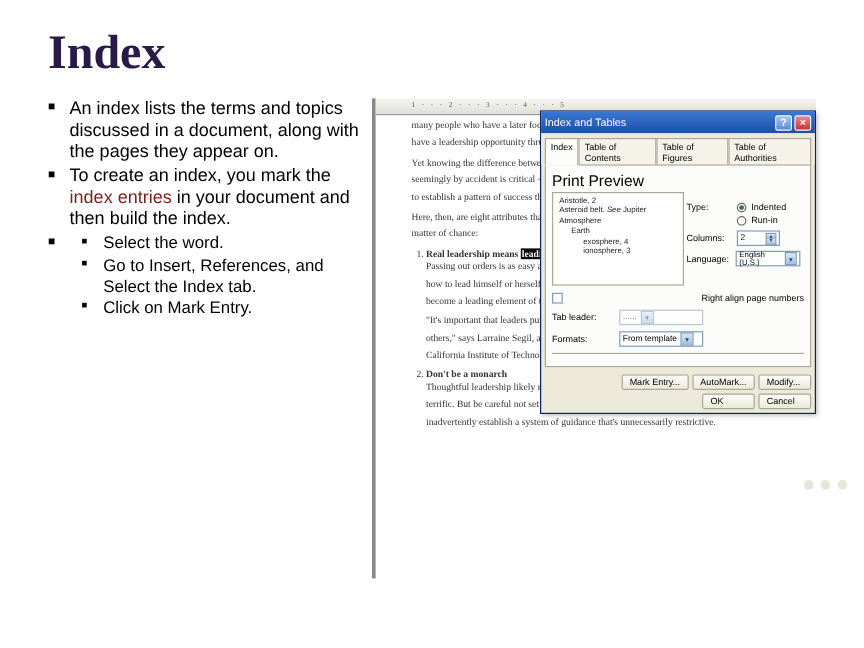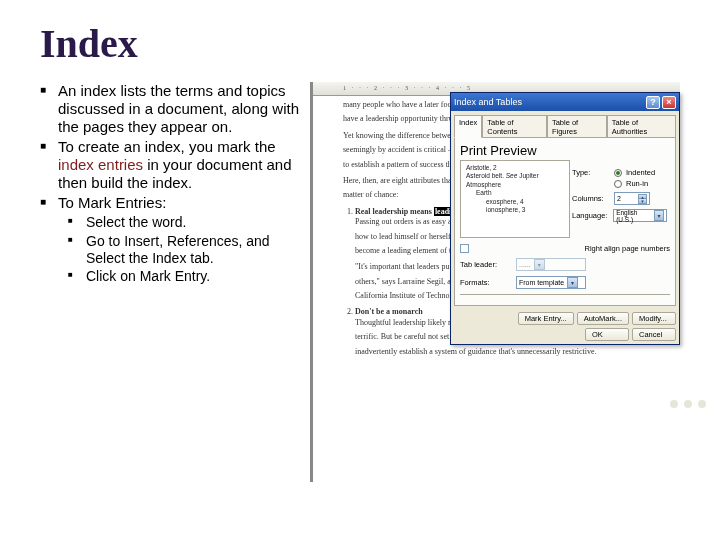--- a/index.html
+++ b/index.html
@@ -300,21 +300,20 @@
   <div class="title">Index</div>
 
   <div class="columns">
     <div class="text-col">
       <ul>
         <li>An index lists the terms and topics discussed in a document, along with the pages they appear on.</li>
         <li>
           <span>To create an index, you mark the </span><span class="highlight">index entries</span><span> in your document and then build the index.</span>
         </li>
         <li>
-          <span>To Mark Entries:</span>
           <ul>
             <li>Select the word.</li>
             <li>Go to Insert, References, and Select the Index tab.</li>
             <li>Click on Mark Entry.</li>
           </ul>
         </li>
       </ul>
     </div>
 
     <div class="img-col">

